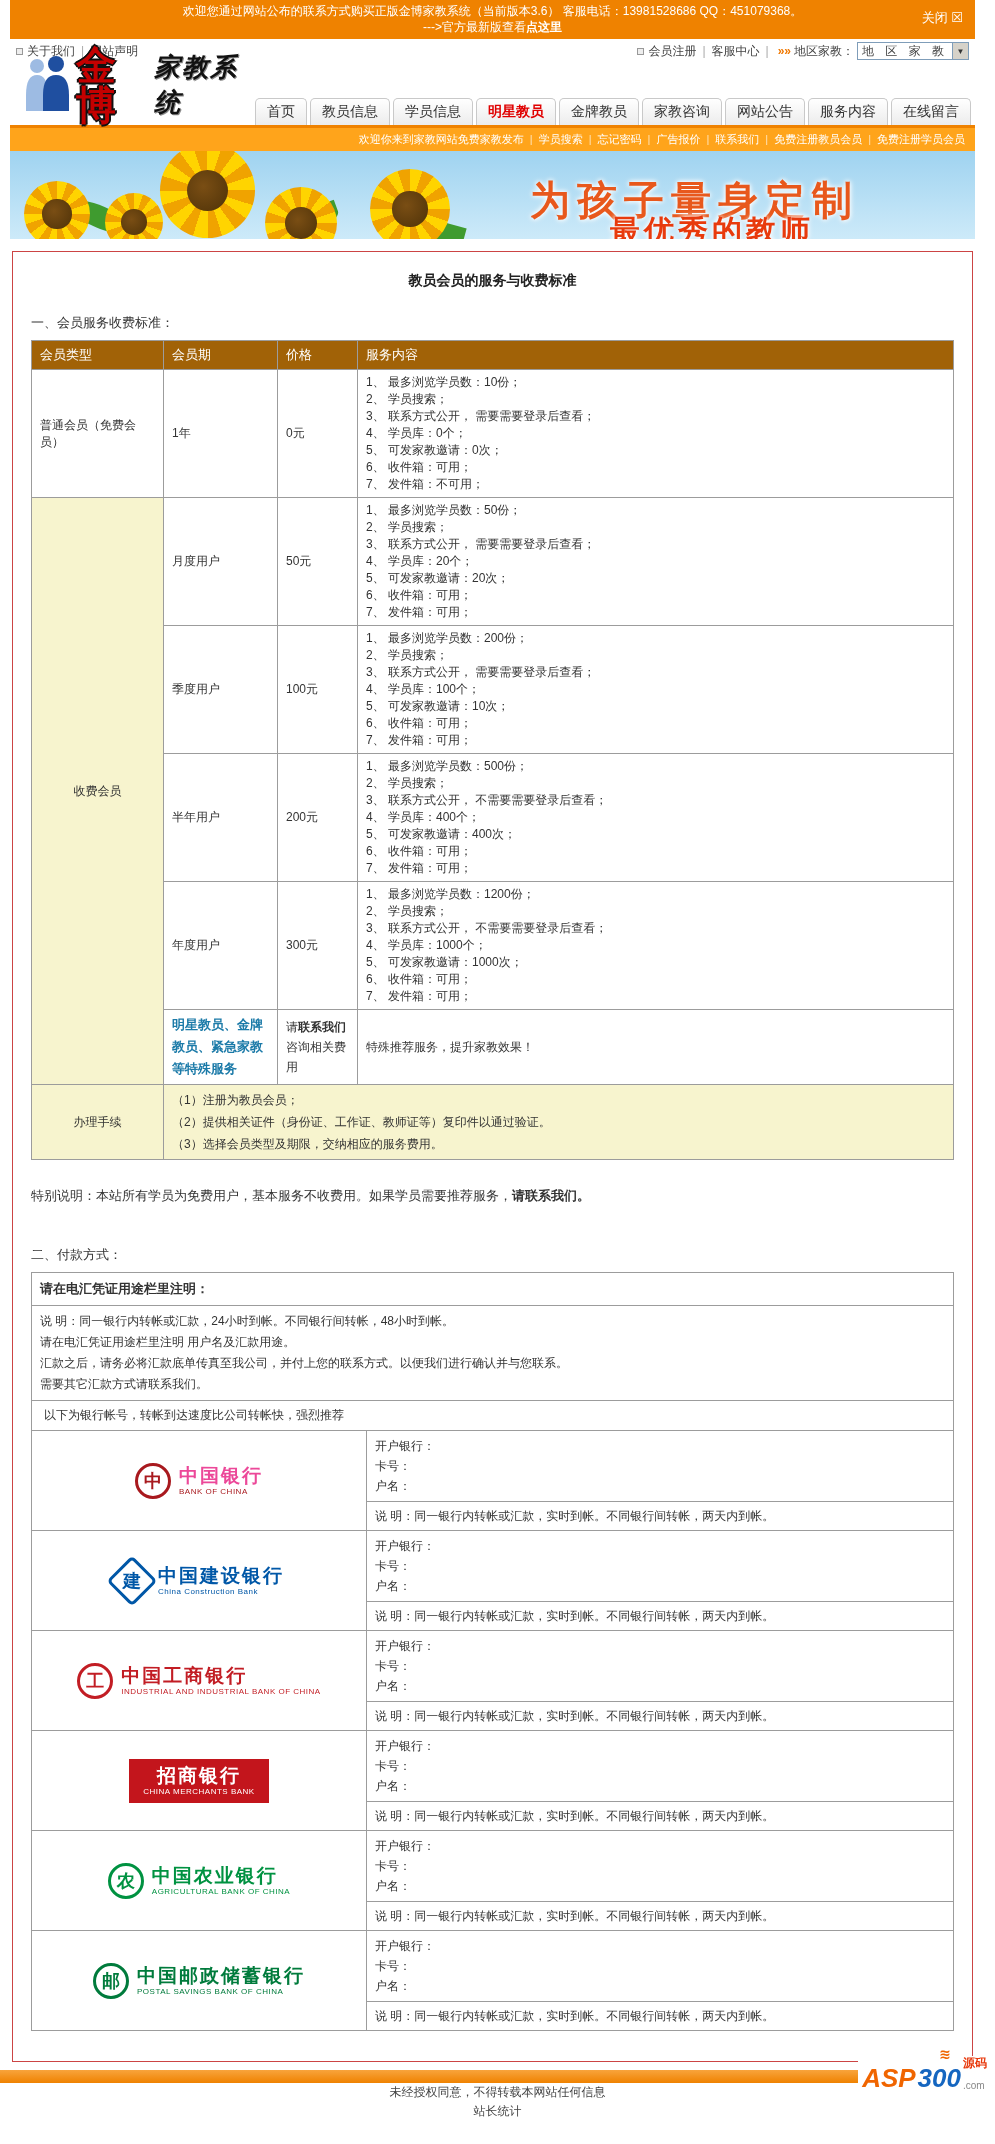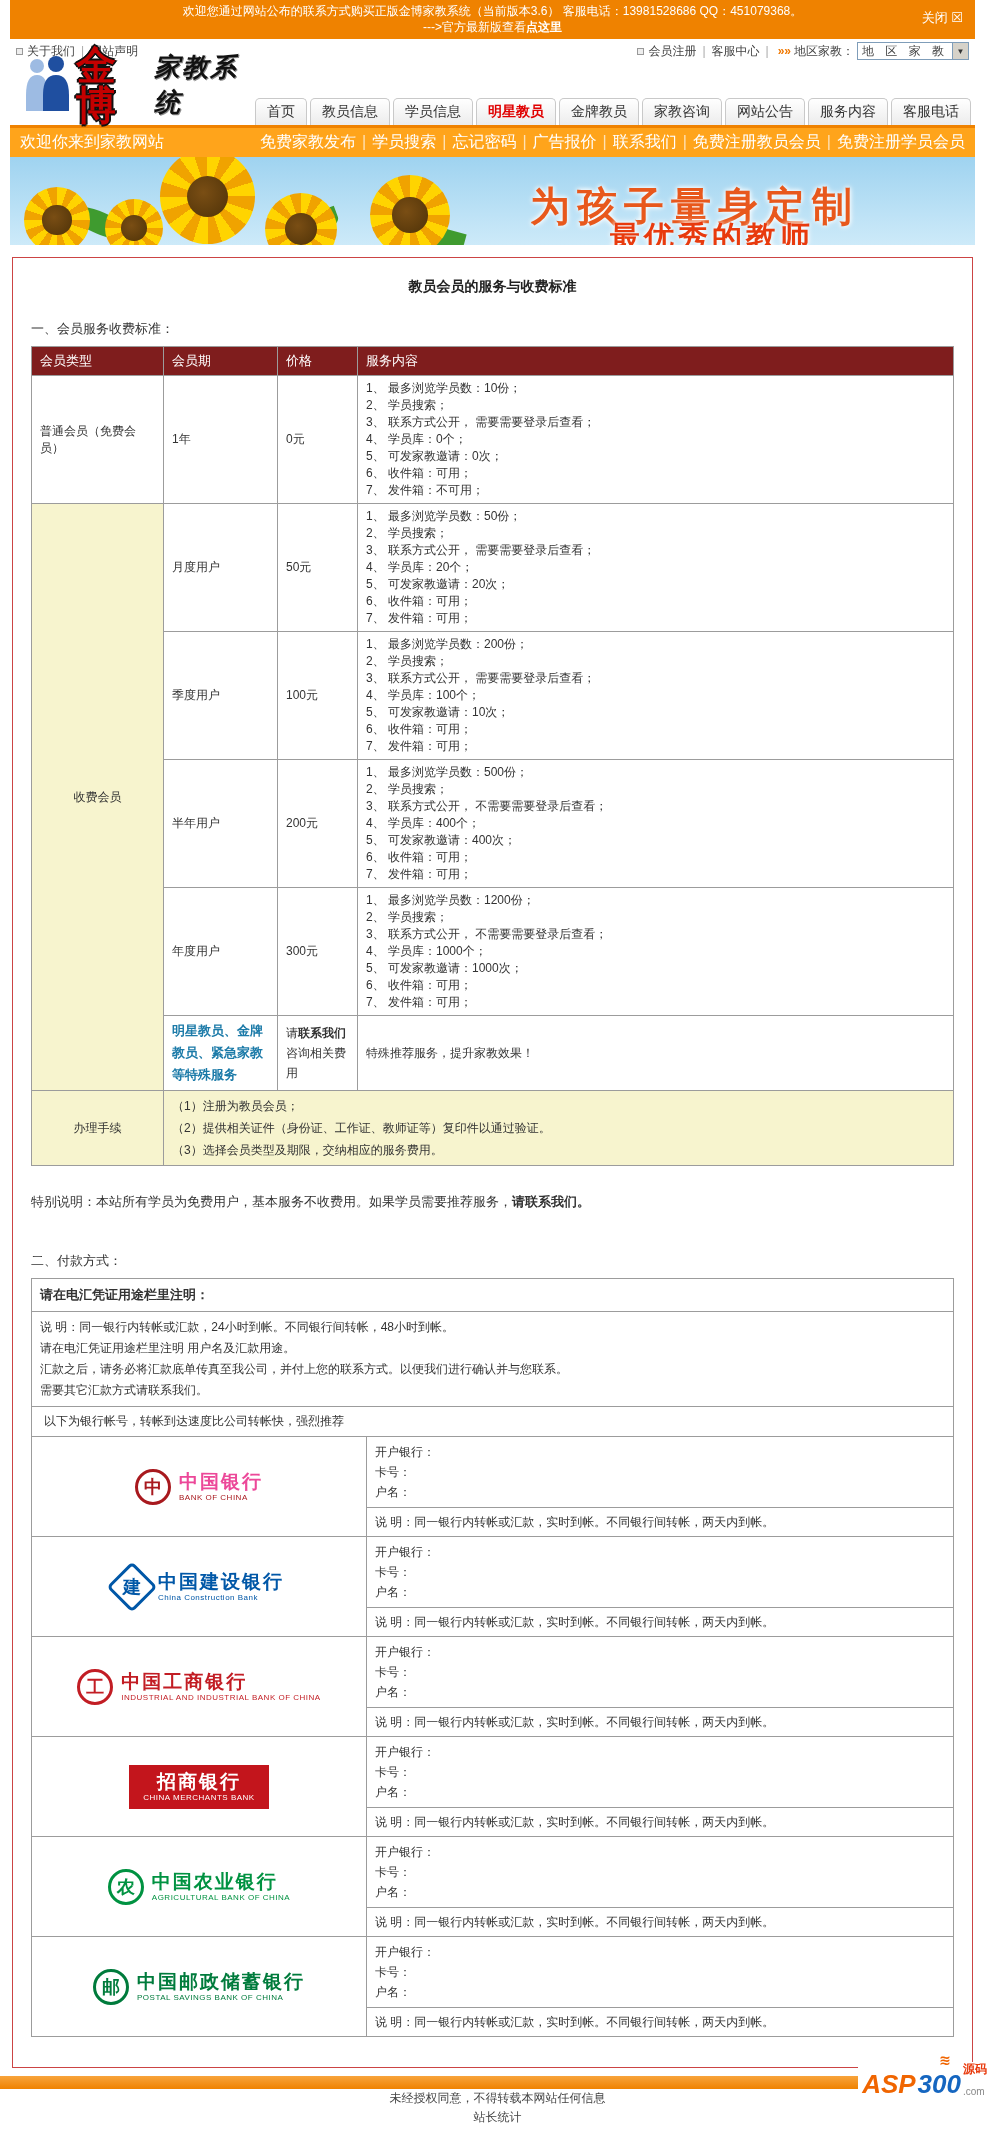--- a/index.html
+++ b/index.html
@@ -34,22 +34,22 @@
       text-shadow:-2px 0 #111,2px 0 #111,0 -2px #111,0 2px #111,-1px -1px #111,1px 1px #111; }
   .logo-sub { font-size:26px; font-weight:bold; color:#111; font-style:italic; letter-spacing:2px;
       text-shadow:1px 1px 0 #888; }
   .main-nav { display:flex; gap:3px; }
   .nav-tab { display:block; padding:4px 11px; font-size:14px; color:#333; text-decoration:none;
       background:linear-gradient(#ffffff,#ececec); border:1px solid #c9c9c9; border-bottom:none;
       border-radius:5px 5px 0 0; cursor:pointer; white-space:nowrap; }
   .nav-tab.active { color:#E00000; font-weight:bold; }
 
   
-  .subnav { background:#FFA41B; color:#fff; font-size:16px; display:flex;
-            justify-content:space-between; align-items:center; padding:4px 10px; }
+  .subnav { background:#FFA41B; color:#fff; font-size:11px; display:flex;
+            justify-content:flex-end; align-items:center; padding:4px 10px; }
   .subnav a { color:#fff; text-decoration:none; cursor:pointer; }
   .subnav .sep { color:#ffe2b5; }
 
   
   .banner { height:88px; position:relative; overflow:hidden;
             background:linear-gradient(#9FD3F0,#CDEAF9); }
   .sf { position:absolute; border-radius:50%;
         background:repeating-conic-gradient(#FFD400 0 18deg,#F0A300 18deg 36deg); }
   .sf::after { content:""; position:absolute; inset:28%; border-radius:50%;
         background:radial-gradient(circle at 40% 40%, #7A4E14, #4E3208); }
@@ -59,21 +59,21 @@
   .banner-t2 { position:absolute; left:600px; top:60px; font-size:30px; font-weight:bold;
         color:#E83A0D; letter-spacing:4px; text-shadow:0 0 4px #fff,0 0 6px #fff; }
 
   
   .main-box { border:1px solid #CC4444; margin:12px 2px 8px 2px; padding:12px 18px 30px; background:#fff; }
   .main-title { font-size:14px; font-weight:bold; text-align:center; padding:8px 0 14px; color:#222; }
   .sec-title { font-size:13px; color:#333; margin:10px 0 8px; }
 
   table.fee-table { width:100%; border-collapse:collapse; font-size:12px; }
   .fee-table th, .fee-table td { border:1px solid #9c9c9c; }
-  .fee-table th { background:#7f1d1d; color:#fff; font-weight:normal; font-size:13px;
+  .fee-table th { background:#a16207; color:#fff; font-weight:normal; font-size:13px;
         text-align:left; padding:5px 8px; }
   .fee-table th:nth-child(1){ width:132px; } .fee-table th:nth-child(2){ width:114px; }
   .fee-table th:nth-child(3){ width:80px; }
   .fee-table td { padding:4px 8px; vertical-align:middle; background:#fff; }
   .fee-table td.col-type { text-align:left; }
   .fee-table td.col-type.paid { background:#F7F4CE; text-align:center; }
   .svc-line { line-height:15px; padding:1px 0; }
   .special-type { color:#1B7AA8; font-weight:bold; font-size:13px; line-height:22px; }
   .price-note { line-height:20px; }
   .proc-row td { background:#F7F4CE; }
@@ -154,21 +154,21 @@
     </div>
     <nav class="main-nav" id="main-nav">
         <a class="nav-tab">首页</a>
         <a class="nav-tab">教员信息</a>
         <a class="nav-tab">学员信息</a>
         <a class="nav-tab active">明星教员</a>
         <a class="nav-tab">金牌教员</a>
         <a class="nav-tab">家教咨询</a>
         <a class="nav-tab">网站公告</a>
         <a class="nav-tab">服务内容</a>
-        <a class="nav-tab">客服电话</a>
+        <a class="nav-tab">在线留言</a>
       </nav>
   </div>
 
   <div class="subnav">
     <span>欢迎你来到家教网站</span>
     <span id="subnav-links"><a>免费家教发布</a><span class="sep">|</span><a>学员搜索</a><span class="sep">|</span><a>忘记密码</a><span class="sep">|</span><a>广告报价</a><span class="sep">|</span><a>联系我们</a><span class="sep">|</span><a>免费注册教员会员</a><span class="sep">|</span><a>免费注册学员会员</a></span>
   </div>
 
   <div class="banner">
     <span class="leaf" style="left:60px;top:55px;width:60px;height:22px;transform:rotate(25deg);"></span>

